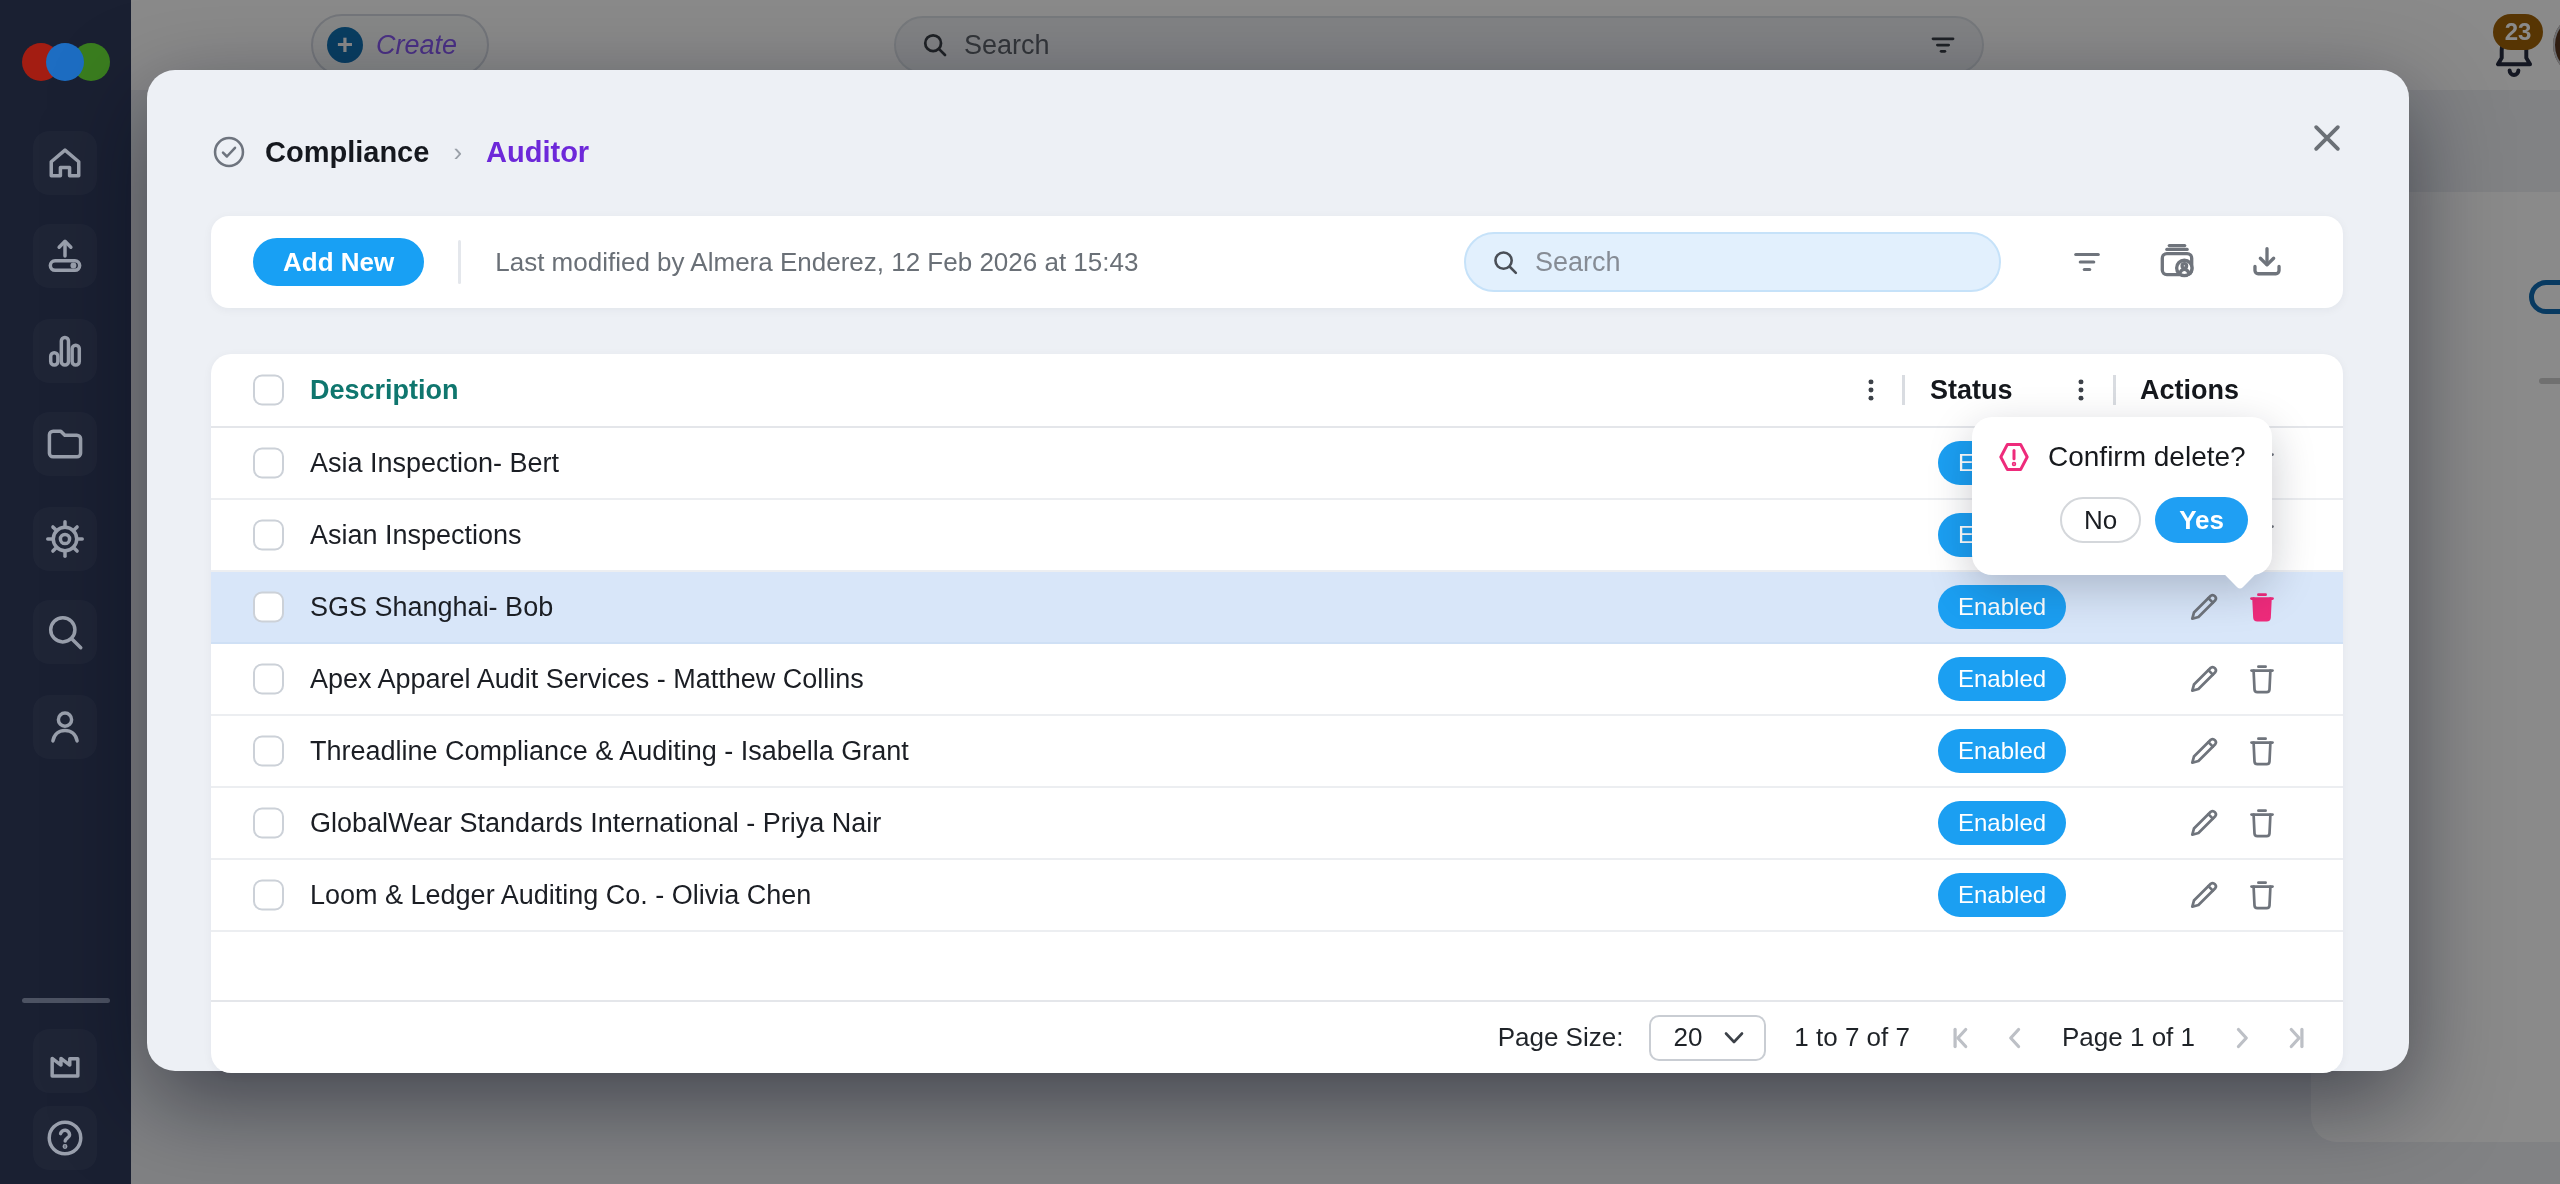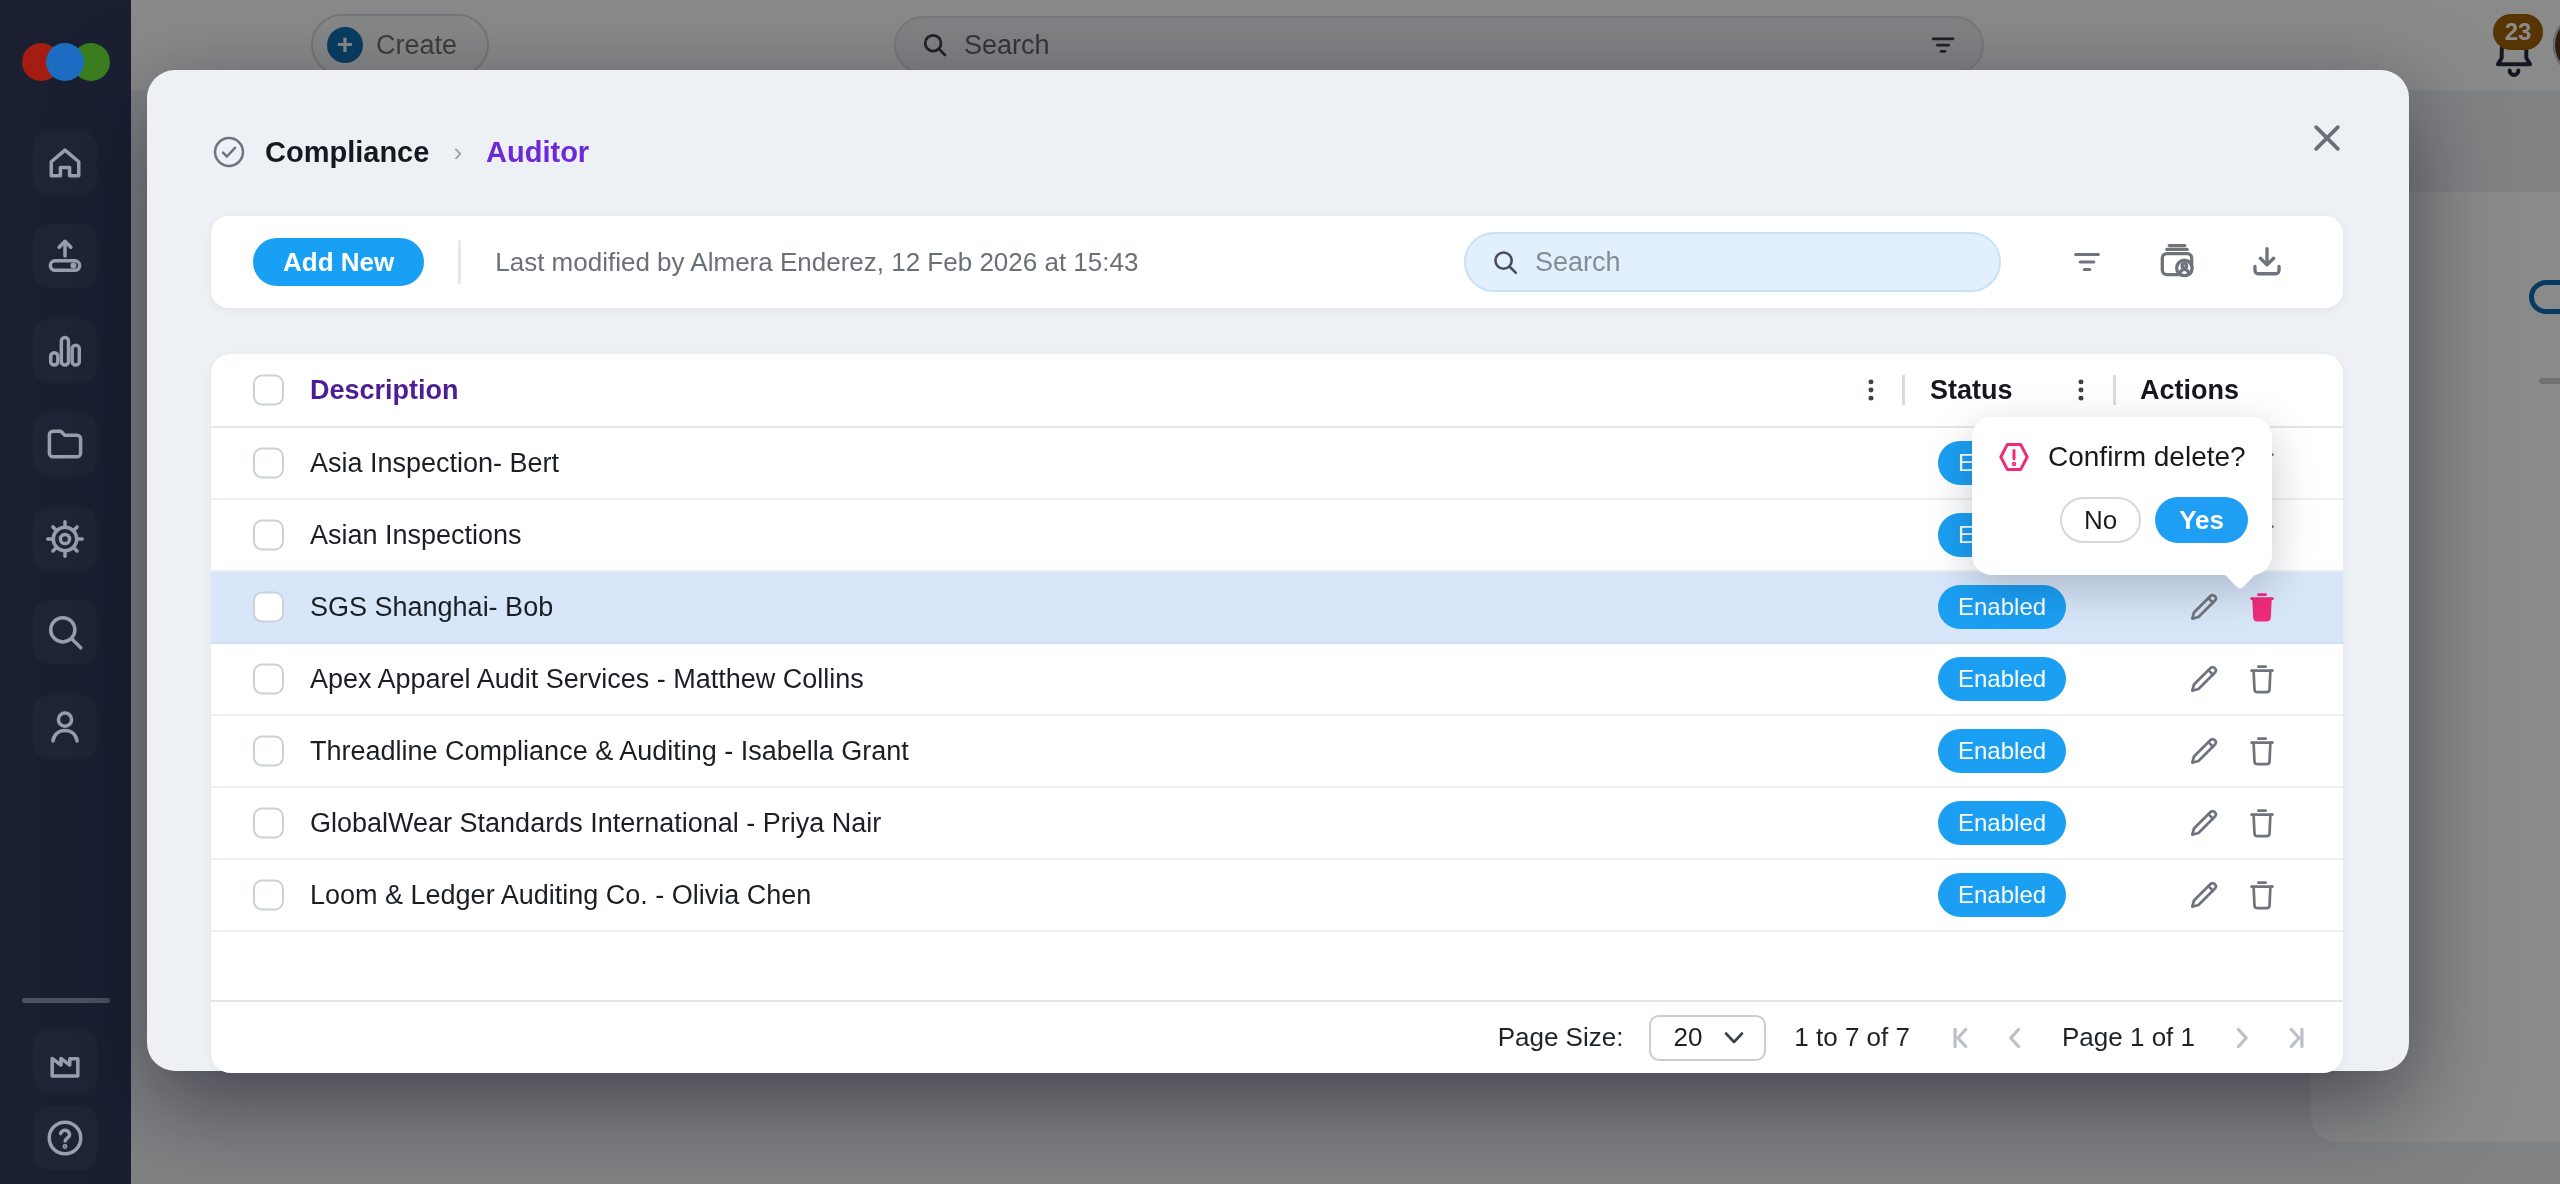--- a/index.html
+++ b/index.html
@@ -7,21 +7,21 @@
   body { font-family:"Liberation Sans","DejaVu Sans",sans-serif; background:#f2f3f6; }
   .stage { position:relative; width:2560px; height:1184px; overflow:hidden; background:#eef0f4; }
 
   
   .backdrop { position:absolute; inset:0; }
   .topbar { position:absolute; left:131px; top:0; right:0; height:90px; background:#ffffff; }
   .create-btn { position:absolute; left:180px; top:14px; height:62px; padding:0 30px 0 14px;
     border:2px solid #d6dbe3; border-radius:31px; background:#fafbfc; display:flex; align-items:center; gap:13px; }
   .create-btn .plus-circ { width:36px; height:36px; border-radius:50%; background:#1173b6; color:#fff;
     display:flex; align-items:center; justify-content:center; font-size:28px; font-weight:700; line-height:1; }
-  .create-btn span.lbl { font-size:27px; color:#737373; font-weight:500; }
+  .create-btn span.lbl { font-size:27px; color:#8b5cf6; font-weight:500;font-style:italic; }
   .top-search { position:absolute; left:763px; top:16px; width:1090px; height:58px; border-radius:29px;
     background:#f1f3f6; border:2px solid #dde1e7; display:flex; align-items:center; padding:0 24px; gap:14px; }
   .top-search input { border:none; outline:none; background:transparent; font-size:27px; color:#3c4149; flex:1;
     font-family:inherit; }
   .top-search input::placeholder { color:#5f646c; }
   .bell-wrap { position:absolute; left:2352px; top:14px; width:64px; height:68px; }
   .bell-badge { position:absolute; left:10px; top:0; min-width:50px; height:36px; background:#a16207; color:#fff;
     border-radius:18px; font-size:24px; font-weight:600; display:flex; align-items:center; justify-content:center; z-index:2; }
   .bell-wrap svg { position:absolute; left:6px; top:16px; }
   .avatar { position:absolute; left:2422px; top:13px; width:64px; height:64px; border-radius:50%;
@@ -74,21 +74,21 @@
     font-family:inherit; }
   .modal-search input::placeholder { color:#868c95; }
   .icon-btn { background:none; border:none; display:flex; align-items:center; justify-content:center; width:44px; height:44px; }
 
   .table-card { left:64px; top:284px; width:2132px; height:719px; display:flex; flex-direction:column; border-radius:20px; }
   .thead { position:relative; height:74px; border-bottom:2px solid #e4e6ea; flex:none; }
   .trow { position:relative; height:72px; border-bottom:2px solid #eceef1; flex:none; }
   .trow.hl { background:#d8e6f9; border-bottom-color:#cfe0f5; }
   .cbx { position:absolute; left:42px; top:50%; transform:translateY(-50%); width:31px; height:31px;
     border:2.5px solid #ccd1d8; border-radius:9px; background:#fff; }
-  .th-desc { position:absolute; left:99px; top:50%; transform:translateY(-50%); font-size:27px; font-weight:600; color:#4c1d95; }
+  .th-desc { position:absolute; left:99px; top:50%; transform:translateY(-50%); font-size:27px; font-weight:600; color:#0f766e; }
   .kebab { position:absolute; top:50%; transform:translateY(-50%); background:none; border:none; width:34px; height:40px;
     display:flex; align-items:center; justify-content:center; }
   .col-div { position:absolute; top:50%; transform:translateY(-50%); width:3px; height:30px; background:#d9dce1; }
   .th-status { position:absolute; left:1719px; top:50%; transform:translateY(-50%); font-size:27px; font-weight:600; color:#15181d; }
   .th-actions { position:absolute; left:1929px; top:50%; transform:translateY(-50%); font-size:27px; font-weight:600; color:#15181d; }
   .desc { position:absolute; left:99px; top:50%; transform:translateY(-50%); font-size:27px; color:#1b1e24; }
   .badge { position:absolute; left:1727px; top:50%; transform:translateY(-50%); min-width:124px; height:44px;
     background:#1b9ff2; color:#fff; border-radius:22px; font-size:24px; font-weight:500;
     display:flex; align-items:center; justify-content:center; padding:0 20px; }
   .act { position:absolute; top:50%; transform:translateY(-50%); background:none; border:none; width:40px; height:40px;

